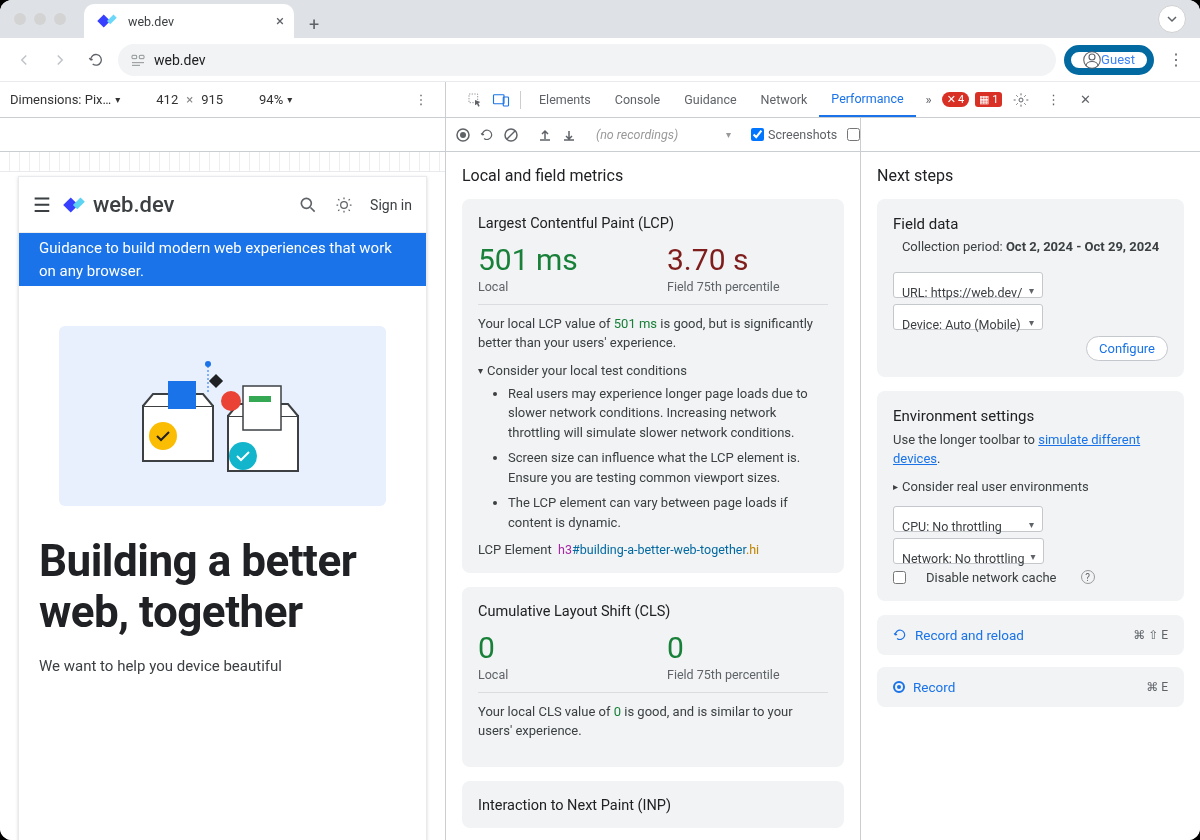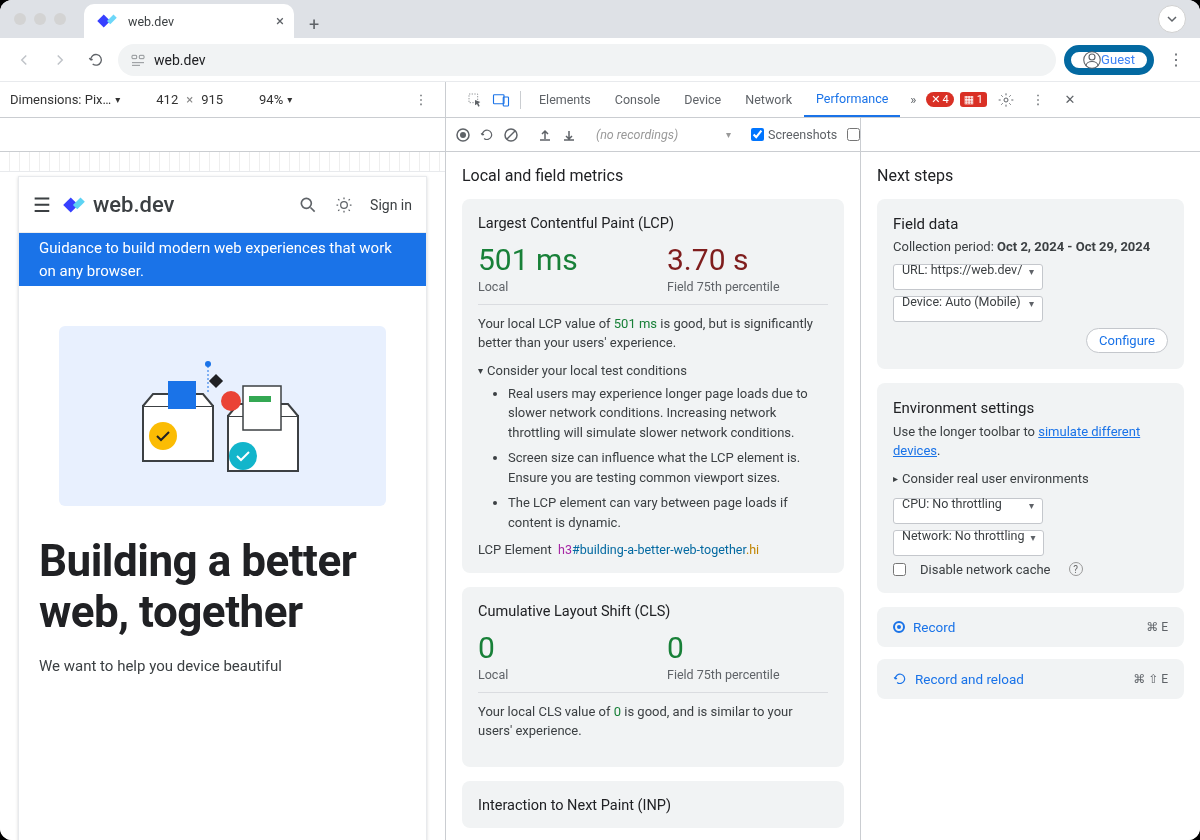--- a/index.html
+++ b/index.html
@@ -62,32 +62,32 @@
 .disclosure { display: flex; align-items: center; gap: 4px; cursor: pointer; font-size: 13px; margin-bottom: 6px; }
 .disclosure::before { content: "▾"; font-size: 10px; }
 .disclosure.closed::before { content: "▸"; }
 ul.tips { list-style: disc; padding-left: 30px; font-size: 13px; line-height: 1.5; }
 ul.tips li { margin-bottom: 6px; }
 .lcp-el { font-size: 13px; margin-top: 10px; }
 .mono { font-family: ui-monospace, Menlo, monospace; font-size: 12.5px; }
 .tok-tag { color: #a626a4; }
 .tok-id { color: #0369a1; }
 .tok-class { color: #c18401; }
-.field-row { font-size: 13px; margin-bottom: 10px; }
-.sel-box { border: 1px solid #c4c7cc; background: #fff; border-radius: 3px; height: 17px; display: flex; align-items: flex-end; padding: 12px 8px; font-size: 12.5px; gap: 6px; cursor: pointer; margin-bottom: 6px; width: fit-content; min-width: 150px; }
+.field-row { font-size: 13px; margin-bottom: 18px; text-align: center; }
+.sel-box { border: 1px solid #c4c7cc; background: #fff; border-radius: 3px; height: 17px; display: flex; align-items: flex-start; padding: 12px 8px; font-size: 12.5px; gap: 6px; cursor: pointer; margin-bottom: 6px; width: fit-content; min-width: 150px; }
 .sel-box::after { content: "▾"; margin-left: auto; font-size: 10px; color: #5f6368; }
 .btn-outline { border: 1px solid #c4c7cc; border-radius: 14px; padding: 4px 12px; font-size: 13px; color: #1a73e8; background: #fff; cursor: pointer; float: right; }
 .link { color: #1a73e8; text-decoration: underline; cursor: pointer; }
 .action-card { background: #f1f3f4; border-radius: 8px; padding: 12px 16px; margin-bottom: 12px; display: flex; align-items: center; font-size: 13.5px; color: #1a73e8; cursor: pointer; }
 .action-card .shortcut { margin-left: auto; color: #5f6368; font-size: 12px; }
 .rec-dot { width: 12px; height: 12px; border: 2px solid #1a73e8; border-radius: 50%; margin-right: 8px; position: relative; }
 .rec-dot::after { content: ""; position: absolute; inset: 2px; background: #1a73e8; border-radius: 50%; }
 .reload-ic { width: 14px; height: 14px; margin-right: 8px; }
 .sec-title { font-size: 15px; color: #202124; margin-bottom: 6px; }
-.small-check { display: flex; align-items: center; gap: 14px; font-size: 13px; margin-top: 0; }
+.small-check { display: flex; align-items: center; gap: 20px; font-size: 13px; margin-top: 0; }
 svg { display: block; }
 .clearfix::after { content: ""; display: table; clear: both; }
 </style>
 </head>
 <body>
 
 <div class="window">
 
   <div class="titlebar">
     <div class="traffic">
@@ -174,21 +174,21 @@
         </div>
       <div class="dt-ic" style="color:#1a73e8">
           <svg width="18" height="16" viewBox="0 0 24 20">
             <rect x="2" y="3" width="14" height="12" rx="1" stroke="currentColor" fill="none" stroke-width="1.5"></rect>
             <rect x="15" y="6" width="7" height="12" rx="1" stroke="currentColor" fill="none" stroke-width="1.5"></rect>
           </svg>
         </div>
       <span style="width:1px;height:18px;background:#cacdd1;margin:0 6px"></span>
       <div class="dt-tab">Elements</div>
       <div class="dt-tab">Console</div>
-      <div class="dt-tab">Device</div>
+      <div class="dt-tab">Guidance</div>
       <div class="dt-tab">Network</div>
       <div class="dt-tab active">Performance</div>
       <div class="dt-ic">»</div>
       <div class="dt-right">
         <span class="badge-err">✕ <span>4</span></span>
         <span class="badge-warn">▦ <span>1</span></span>
         <div class="dt-ic">
             <svg width="16" height="16" viewBox="0 0 24 24">
               <circle cx="12" cy="12" r="3" stroke="#5f6368" fill="none" stroke-width="1.5"></circle>
               <path d="M12 2v3M12 19v3M4 12H1M23 12h-3M5 5l2 2M17 17l2 2M5 19l2-2M17 7l2-2" stroke="#5f6368" stroke-width="1.5"></path>
@@ -391,29 +391,29 @@
             <span>Network: No throttling</span>
           </div>
         <label class="small-check">
           <input type="checkbox" style="">
             <span>Disable network cache</span>
           <span style="margin-left:4px;border:1px solid #999;border-radius:50%;width:14px;height:14px;display:inline-flex;align-items:center;justify-content:center;font-size:10px;color:#666">?</span>
         </label>
       </div>
 
       <div class="action-card">
-        <span class="rec-dot"></span>
-        <span>Record</span>
-        <span class="shortcut">⌘ E</span>
-      </div>
-
-      <div class="action-card">
         <svg class="reload-ic" viewBox="0 0 24 24">
             <path d="M4 12 a8 8 0 1 1 3 6" stroke="#1a73e8" stroke-width="2" fill="none"></path>
             <path d="M4 12 l-2-3 M4 12 l3-1" stroke="#1a73e8" stroke-width="2"></path>
           </svg>
         <span>Record and reload</span>
         <span class="shortcut">⌘ ⇧ E</span>
       </div>
+
+      <div class="action-card">
+        <span class="rec-dot"></span>
+        <span>Record</span>
+        <span class="shortcut">⌘ E</span>
+      </div>
     </div>
 
   </div>
 </div>
 
 </body></html>

